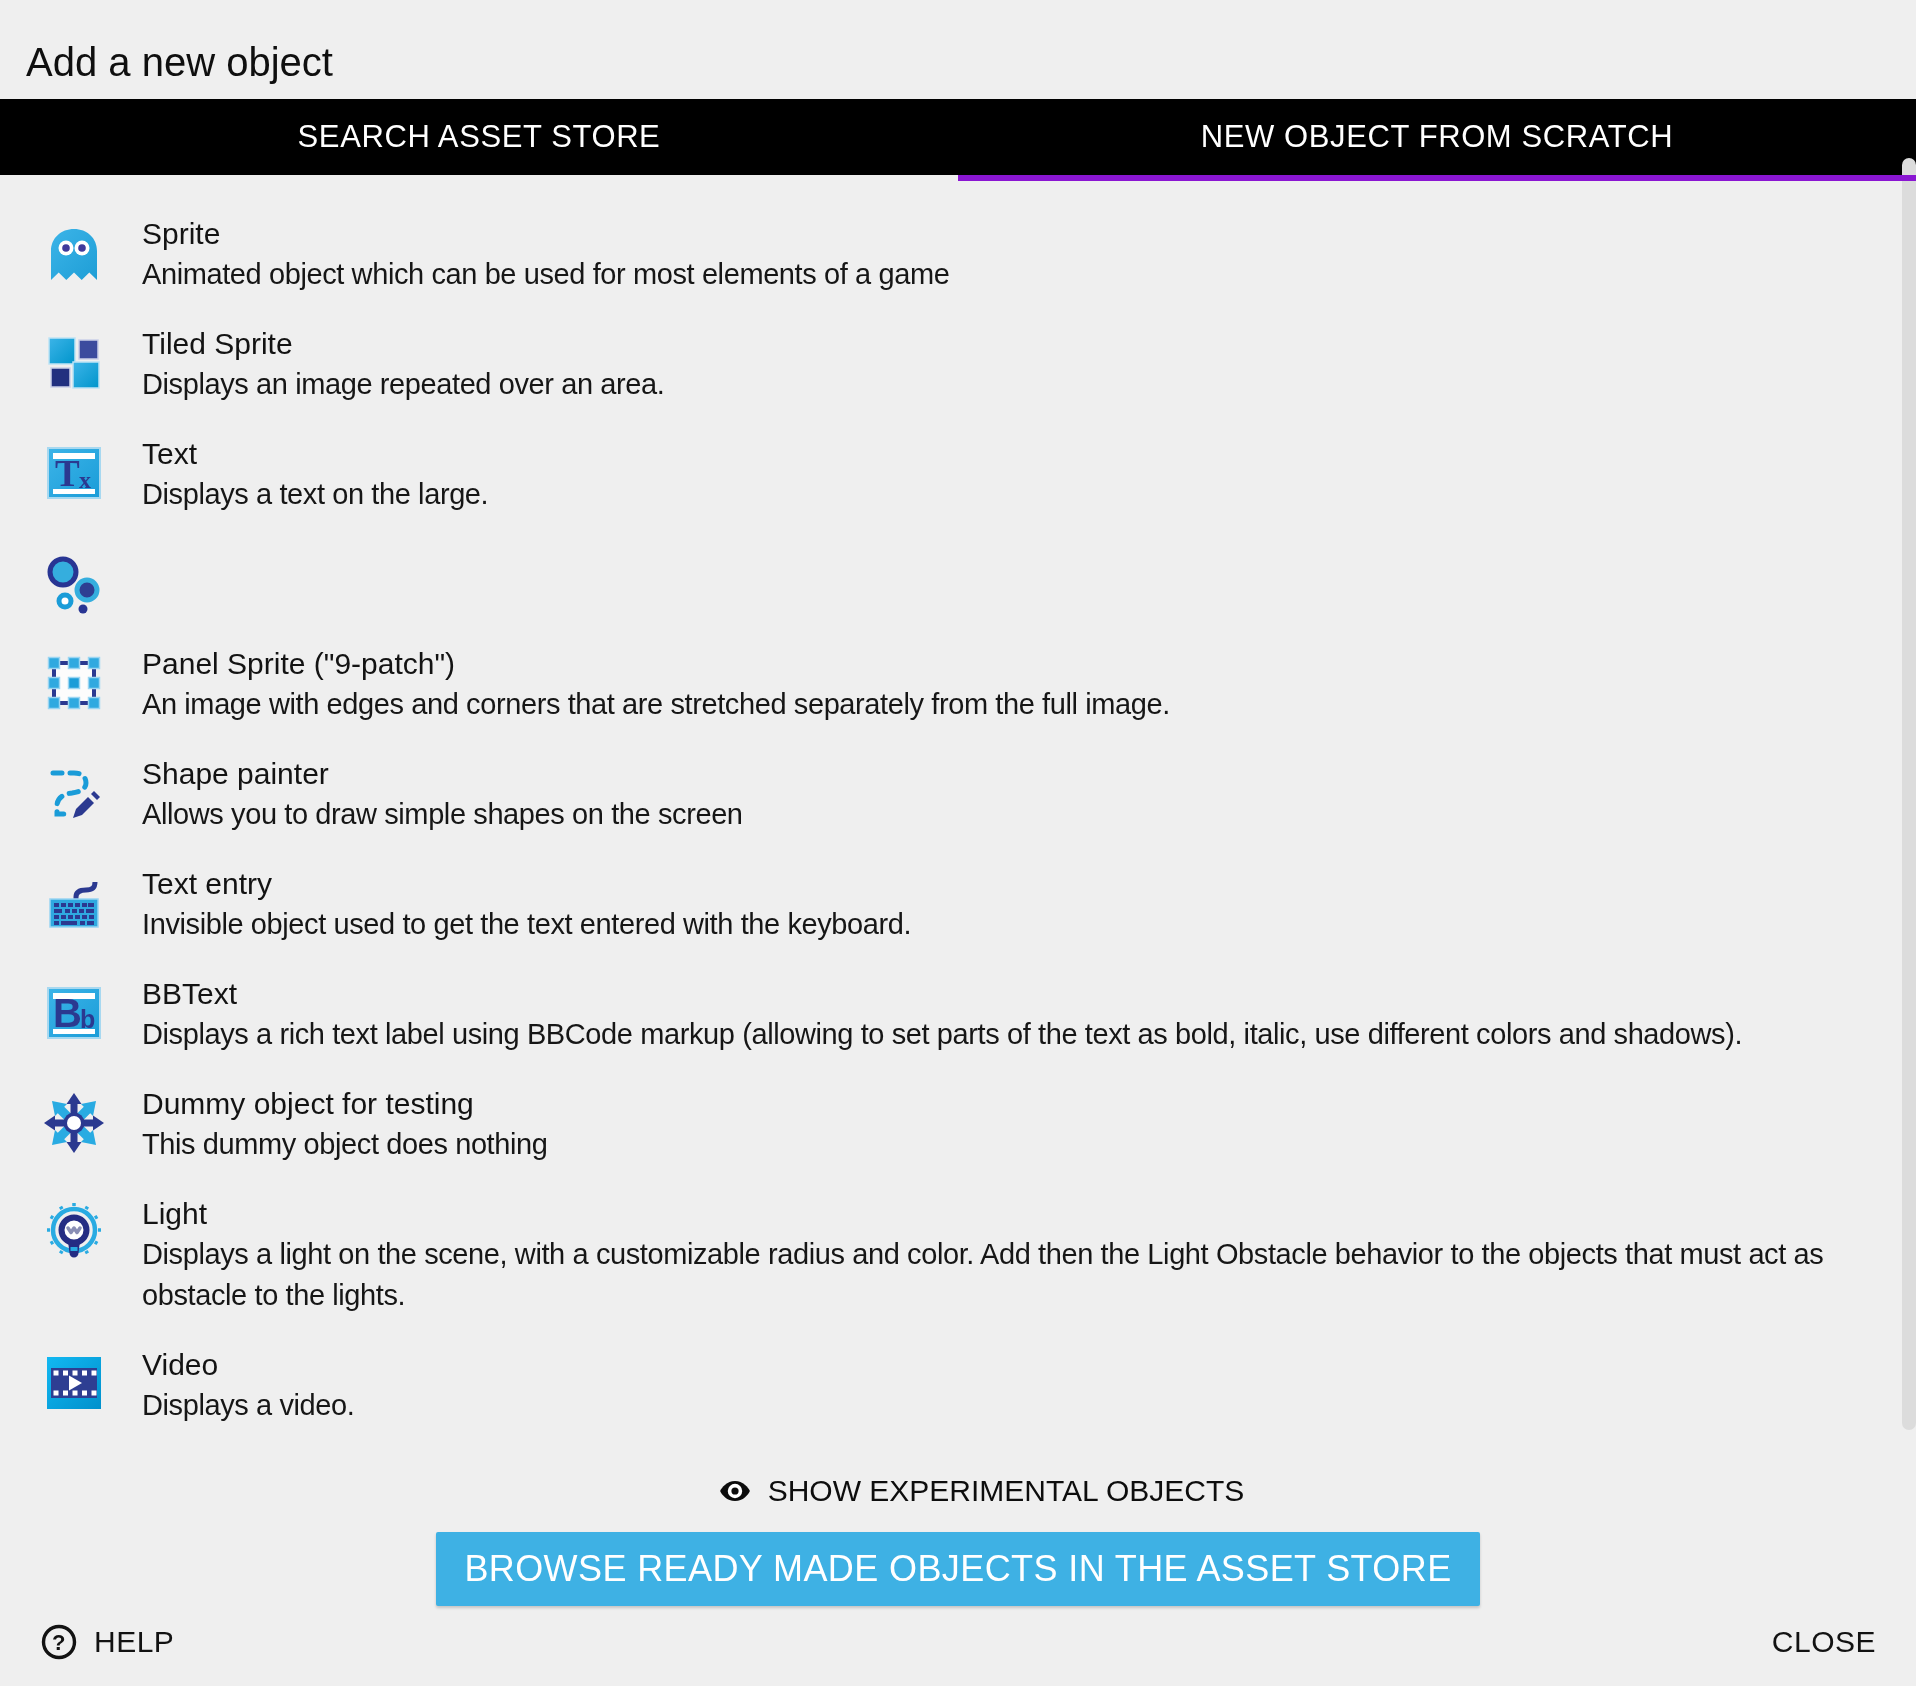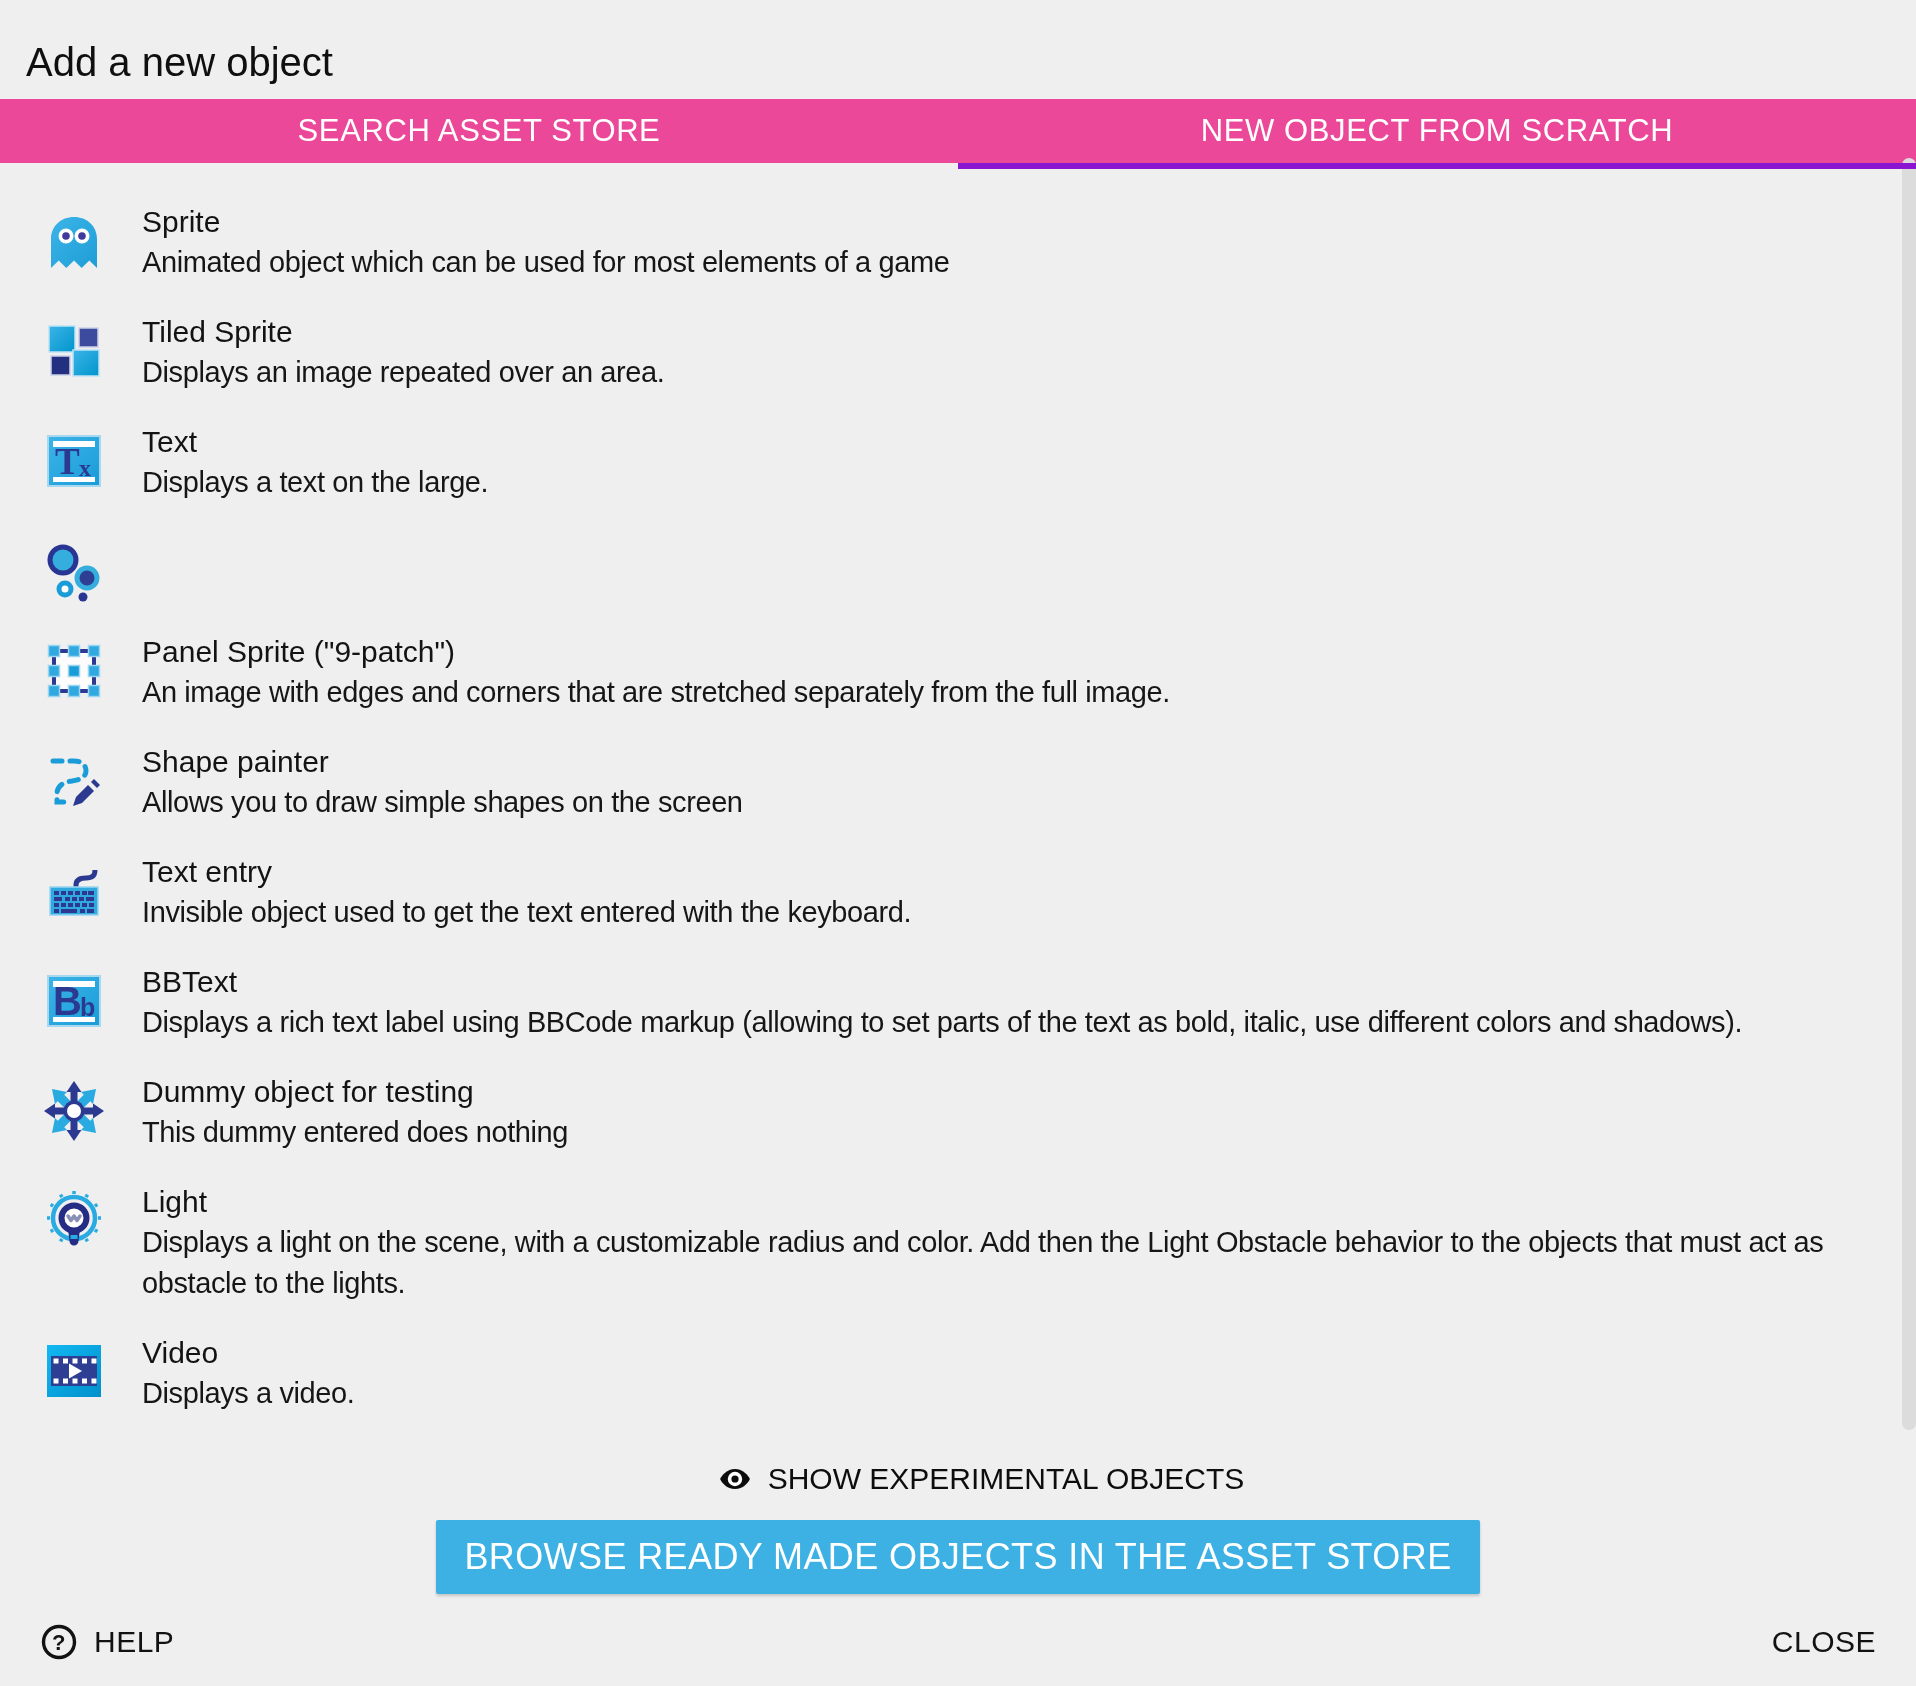--- a/index.html
+++ b/index.html
@@ -6,21 +6,21 @@
   html,body { margin:0; padding:0; }
   body {
     width:1916px; height:1686px; position:relative; overflow:hidden;
     background:#efefef; color:#141414;
     font-family:"Liberation Sans", sans-serif;
   }
   .dialog-title {
     padding:40px 26px 14px; font-size:40px; font-weight:400; color:#0f0f0f;
   }
   .tabs {
-    display:flex; height:64px; background:#ec4899; position:relative;
+    display:flex; height:76px; background:#000000; position:relative;
   }
   .tab {
     flex:1; display:flex; align-items:center; justify-content:center;
     color:#ffffff; font-size:31px; font-weight:500; letter-spacing:.6px;
     cursor:pointer; user-select:none;
   }
   .tab-indicator {
     position:absolute; top:100%; right:0; width:50%; height:6px;
     background:#8a16d2; z-index:2;
   }
@@ -252,21 +252,21 @@
             <path d="M32 62 L39.5 51 L24.5 51 Z"></path>
             <path d="M2 32 L13 24.5 L13 39.5 Z"></path>
             <path d="M62 32 L51 24.5 L51 39.5 Z"></path>
           </g>
   <circle cx="32" cy="32" r="10.5" fill="#2b3990"></circle>
           <circle cx="32" cy="32" r="7" fill="#ffffff"></circle>
         </svg>
       </span>
     <div class="row-text">
       <div class="row-title">Dummy object for testing</div>
-      <div class="row-desc">This dummy entered does nothing</div>
+      <div class="row-desc">This dummy object does nothing</div>
     </div>
   </div>
     <div class="row">
     <span class="row-icon">
         <svg viewBox="0 0 64 64">
   <g stroke="#29abe2" stroke-width="3.5">
             <line x1="56.0" y1="29.0" x2="59.0" y2="29.0"></line>
             <line x1="52.8" y1="41.0" x2="55.4" y2="42.5"></line>
             <line x1="44.0" y1="49.8" x2="45.5" y2="52.4"></line>
             <line x1="32.0" y1="53.0" x2="32.0" y2="56.0"></line>

